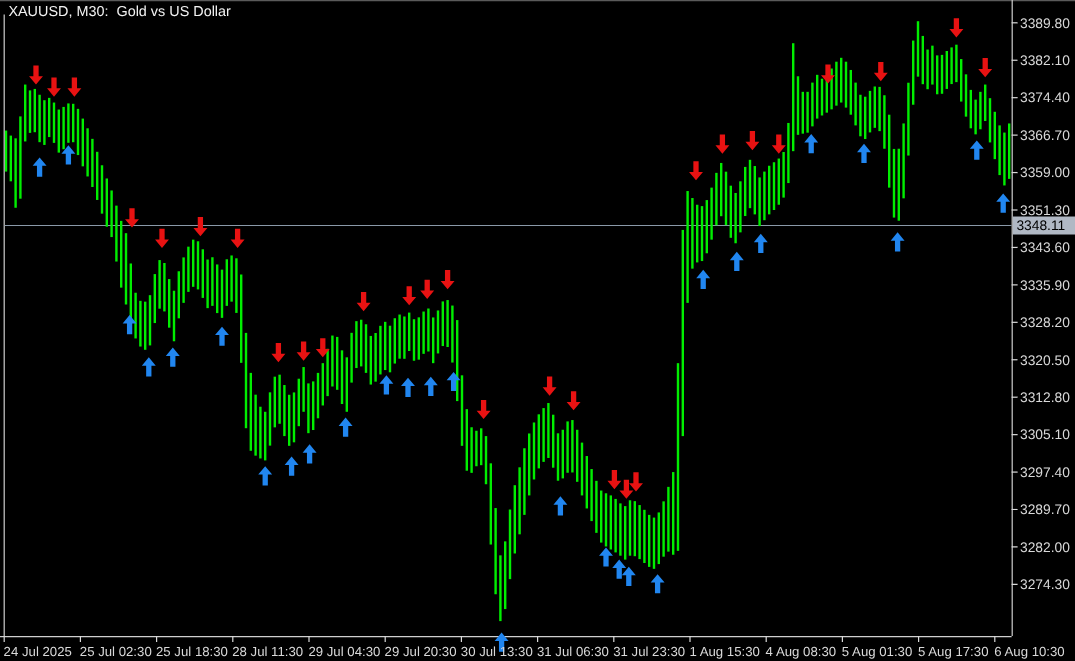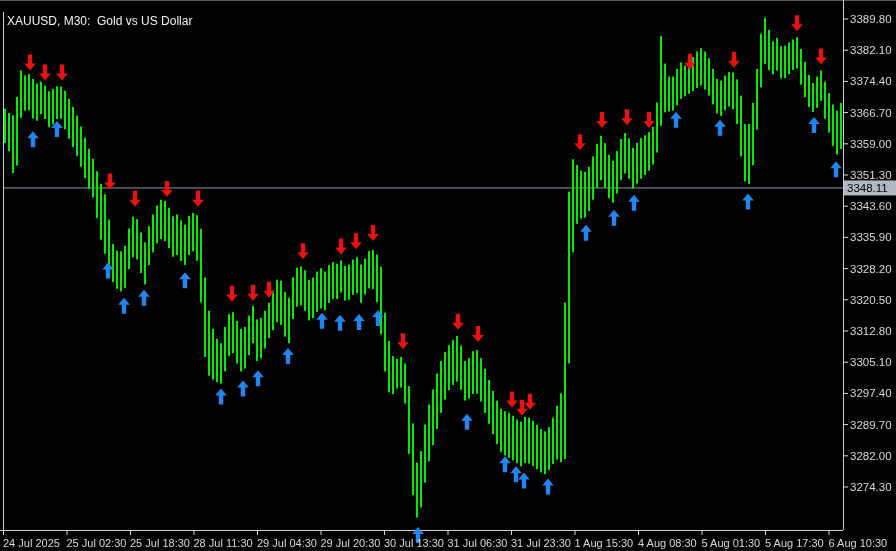--- a/index.html
+++ b/index.html
@@ -1,18 +1,18 @@
 <!DOCTYPE html>
 <html><head>
 <meta charset="utf-8">
 <style>
   html,body{margin:0;padding:0;background:#000;}
   body{width:896px;height:551px;position:relative;overflow:hidden;
        font-family:"Liberation Sans",sans-serif;}
-  #chart-title{position:absolute;left:7px;top:14px;font-size:12px;color:#f2f2f2;
+  #chart-title{position:absolute;left:7px;top:2px;font-size:12px;color:#f2f2f2;
        white-space:pre;z-index:5;text-align:right;}
   svg{position:absolute;left:0;top:0;}
   text{font-family:"Liberation Sans",sans-serif;}
 </style>
 </head>
 <body>
 
 <span id="chart-title">XAUUSD, M30:  Gold vs US Dollar</span>
 
 <svg id="chart-svg" width="896" height="551" viewBox="0 0 896 551">

